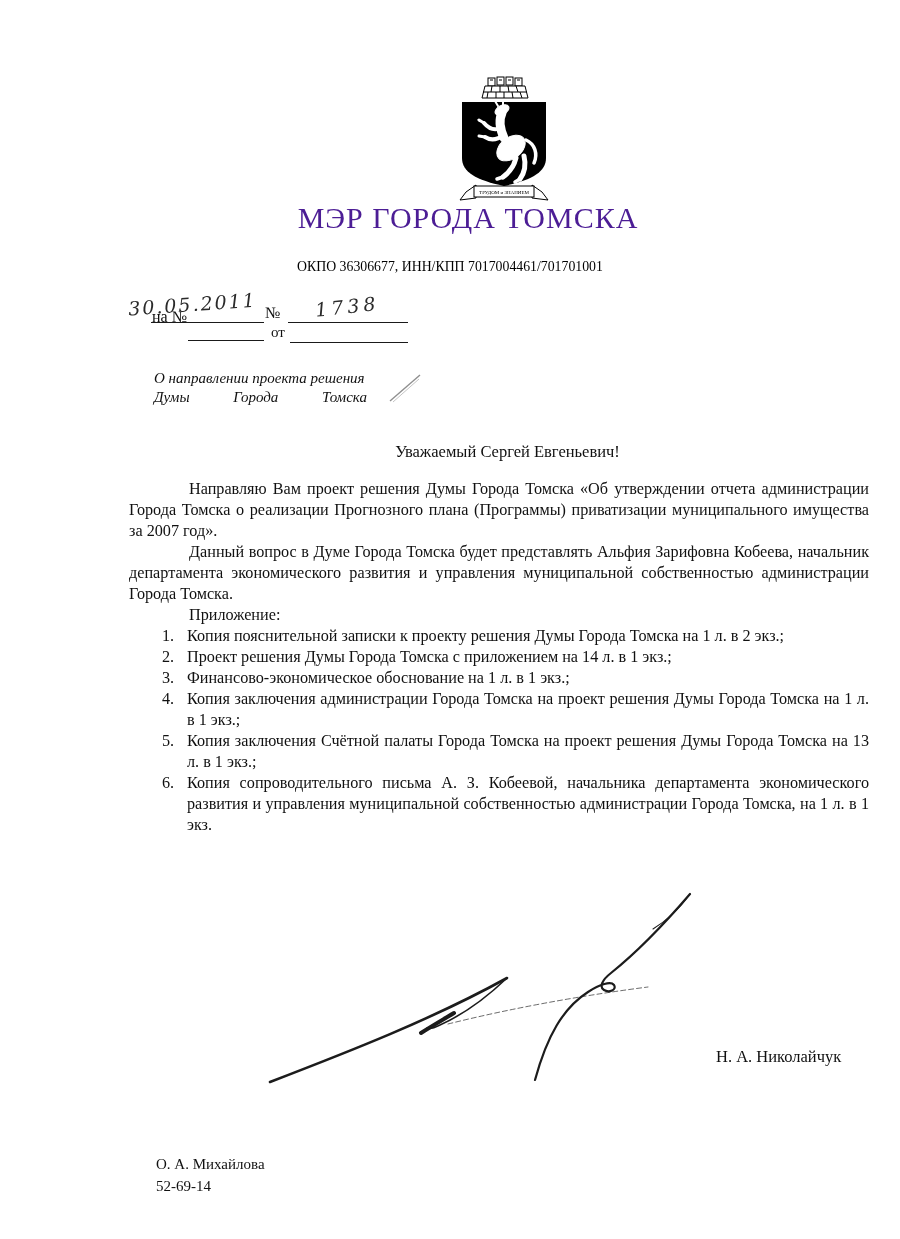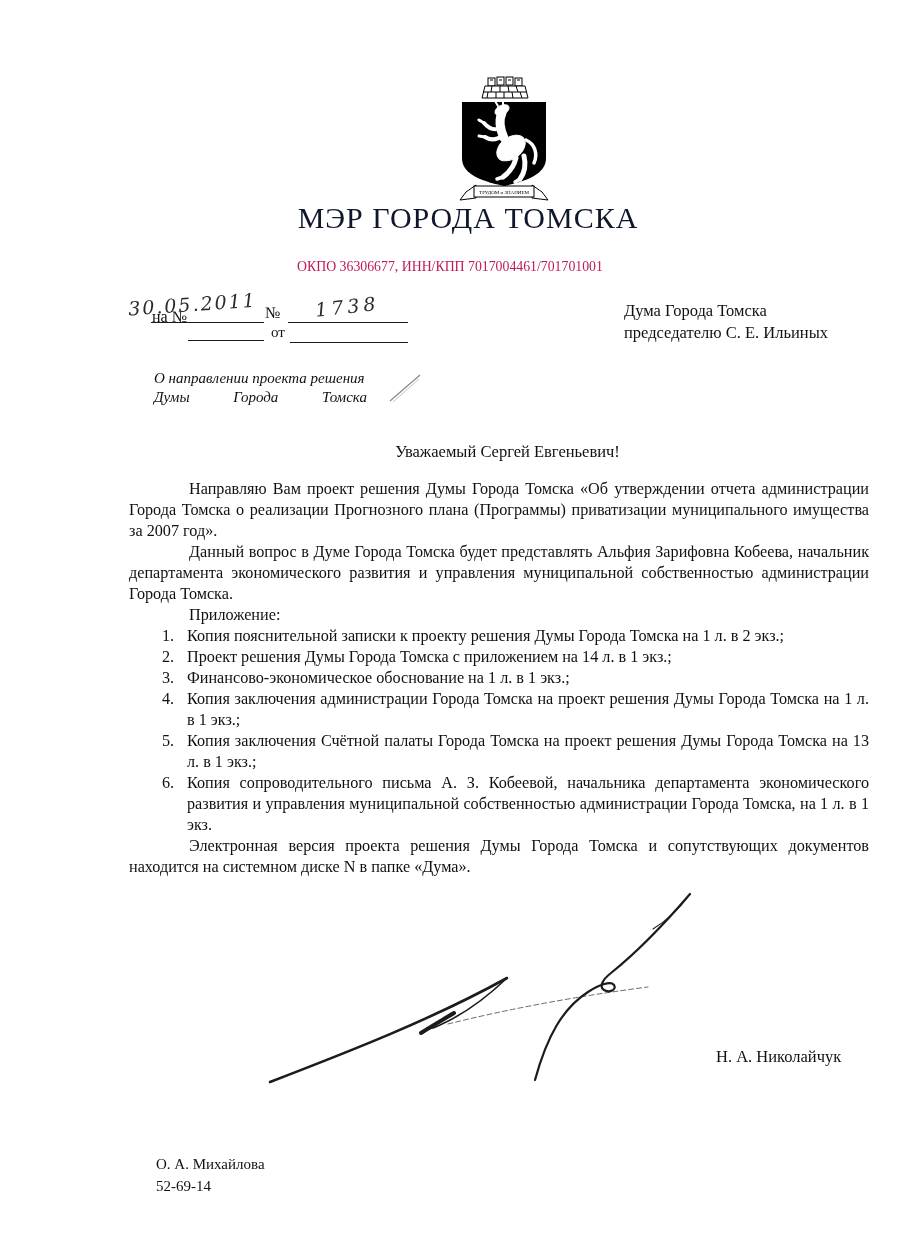--- a/index.html
+++ b/index.html
@@ -10,30 +10,30 @@
     font-family:"Liberation Serif","DejaVu Serif",serif;
     color:#111;
     overflow:hidden;
     margin:0 auto;
   }
   .abs{position:absolute;}
   
   .crest{left:452px;top:72px;width:104px;height:134px;}
   .doc-title{
     left:0;right:0;top:201px;text-align:center;
-    font-size:30px;letter-spacing:1px;color:#0f172a;margin-left:36px;
+    font-size:30px;letter-spacing:1px;color:#4c1d95;margin-left:36px;
   }
   .contact-line{
     left:0;right:0;top:239px;text-align:center;
     font-size:13.2px;color:#0d0d0d;white-space:nowrap;
   }
   .email{text-decoration:underline;}
   .codes-line{
     left:0;right:0;top:259px;text-align:center;
-    font-size:13.8px;color:#be185d;
+    font-size:13.8px;color:#000000;
   }
   
   .hw{
     font-family:"DejaVu Serif",serif;font-style:italic;
     color:#2a2a2a;letter-spacing:2px;
   }
   .hw-date{left:128px;top:293px;width:130px;font-size:19px;transform:rotate(-4deg);}
   .num-label{left:265px;top:304px;font-size:16px;}
   .hw-num{left:315px;top:294px;width:90px;font-size:19px;transform:rotate(-6deg);letter-spacing:4px;}
   .refline{border-bottom:1.4px solid #1a1a1a;height:0;}
@@ -131,24 +131,20 @@
   <div class="abs hw hw-date">30.05.2011</div>
   <div class="abs num-label">№</div>
   <div class="abs hw hw-num">1738</div>
   <div class="abs refline rl1"></div>
   <div class="abs refline rl2"></div>
   <div class="abs reply-label">на №</div>
   <div class="abs refline rl3"></div>
   <div class="abs from-label">от</div>
   <div class="abs refline rl4"></div>
 
-  <div class="abs recipient">
-    <div>Дума Города Томска</div>
-    <div>председателю С. Е. Ильиных</div>
-  </div>
 
   <div class="abs subject">
     <div>О направлении проекта решения</div>
     <div class="subject-l2">
       <span>Думы</span>
       <span>Города</span>
       <span>Томска</span>
     </div>
   </div>
 
@@ -182,21 +178,20 @@
     </div>
     <div class="attach-item">
       <span class="attach-num">5.</span>
       <span class="attach-body">Копия заключения Счётной палаты Города Томска на проект решения Думы Города Томска на 13 л. в 1 экз.;</span>
     </div>
     <div class="attach-item">
       <span class="attach-num">6.</span>
       <span class="attach-body">Копия сопроводительного письма А. З. Кобеевой, начальника департамента экономического развития и управления муниципальной собственностью администрации Города Томска, на 1 л. в 1 экз.</span>
     </div>
 
-    <p class="p3">Электронная версия проекта решения Думы Города Томска и сопутствующих документов находится на системном диске N в папке «Дума».</p>
   </div>
 
   <svg class="abs sig-svg" viewBox="0 0 475 205">
     <g stroke="#1c1c1c" fill="none" stroke-linecap="round">
       <path d="M22,198 C100,168 185,135 259,94" stroke-width="2.6"></path>
       <path d="M259,94 C236,116 212,132 192,141 C186,144 181,145 179,144" stroke-width="1.6"></path>
       <path d="M173,149 C184,142 196,135 206,129" stroke-width="4"></path>
       <path d="M200,140 C260,125 330,112 400,103" stroke-width="1" stroke-dasharray="5 3" opacity="0.65"></path>
       <path d="M287,196 C299,152 315,124 340,108 C352,100 363,97 366,101 C369,106 361,109 356,106 C351,103 354,96 363,89 C388,69 418,38 442,10" stroke-width="2.2"></path>
       <path d="M442,10 C432,24 418,37 405,45" stroke-width="1.1"></path>

